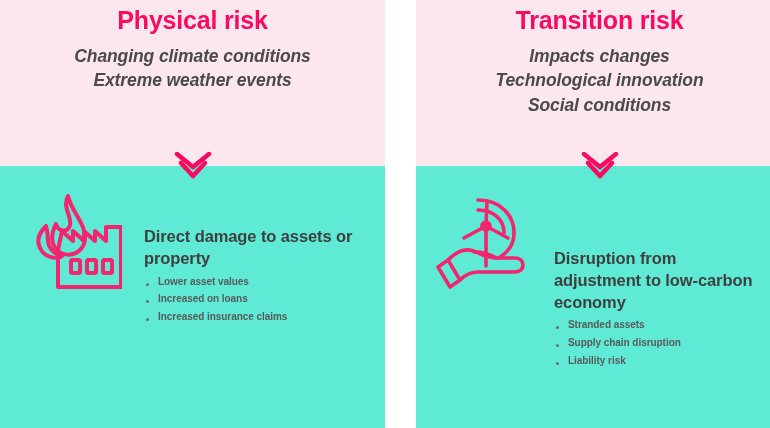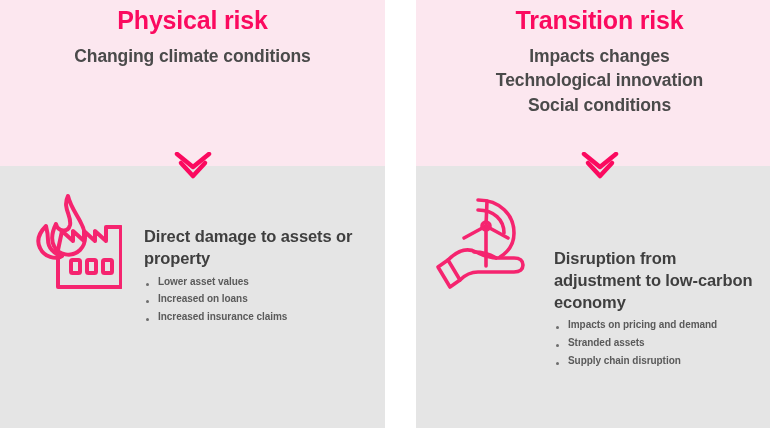--- a/index.html
+++ b/index.html
@@ -50,20 +50,21 @@
     font-weight: bold;
     letter-spacing: -0.2px;
     line-height: 1.18;
     margin: 0 0 6px 0;
   }
 
   .driver-list {
     list-style: none;
     margin: 8px;
     padding: 0;
+    font-style: italic;
   }
   .driver-list li {
     color: #4a4a4a;
     font-size: 17.5px;
     font-weight: bold;
     line-height: 1.42;
     letter-spacing: -0.1px;
   }
 
   
@@ -79,21 +80,21 @@
   }
   .chevron svg { display: block; width: 44px; height: 30px; }
 
   
   .card-bottom {
     position: absolute;
     top: 166px;
     left: 0;
     right: 0;
     bottom: 0;
-    background: #e5e5e5;
+    background: #5eead4;
     box-sizing: border-box;
     display: flex;
     align-items: flex-start;
   }
 
   .icon-wrap {
     flex: 0 0 auto;
     padding-top: 22px;
   }
   .column.left  .icon-wrap { padding-left: 22px; width: 122px; }
@@ -150,20 +151,21 @@
 <body>
 
 <div class="board">
 
   <div class="column left">
 
     <div class="card-top">
       <div class="risk-title">Physical risk</div>
       <ul class="driver-list">
         <li>Changing climate conditions</li>
+        <li>Extreme weather events</li>
       </ul>
     </div>
 
     <div class="chevron">
       <svg viewBox="0 0 44 30" xmlns="http://www.w3.org/2000/svg">
         <polyline points="6,2 22,15 38,2" fill="none" stroke="#fb0a5f" stroke-width="4.5" stroke-linecap="round" stroke-linejoin="round"></polyline>
         <polyline points="10,11 22,24 34,11" fill="none" stroke="#fb0a5f" stroke-width="4.5" stroke-linecap="round" stroke-linejoin="round"></polyline>
       </svg>
     </div>
 
@@ -244,22 +246,22 @@
             <path d="M40 64 C 48 64, 56 66, 62 70"></path>
 
             <path d="M14 72 L26 92 L16 99 L4 79 Z"></path>
           </g>
         </svg>
       </div>
 
       <div class="impact">
         <div class="impact-heading">Disruption from adjustment to low-carbon economy</div>
         <ul class="impact-bullets">
-          <li>Impacts on pricing and demand</li>
           <li>Stranded assets</li>
           <li>Supply chain disruption</li>
+          <li>Liability risk</li>
         </ul>
       </div>
 
     </div>
   </div>
 
 </div>
 
 </body></html>

